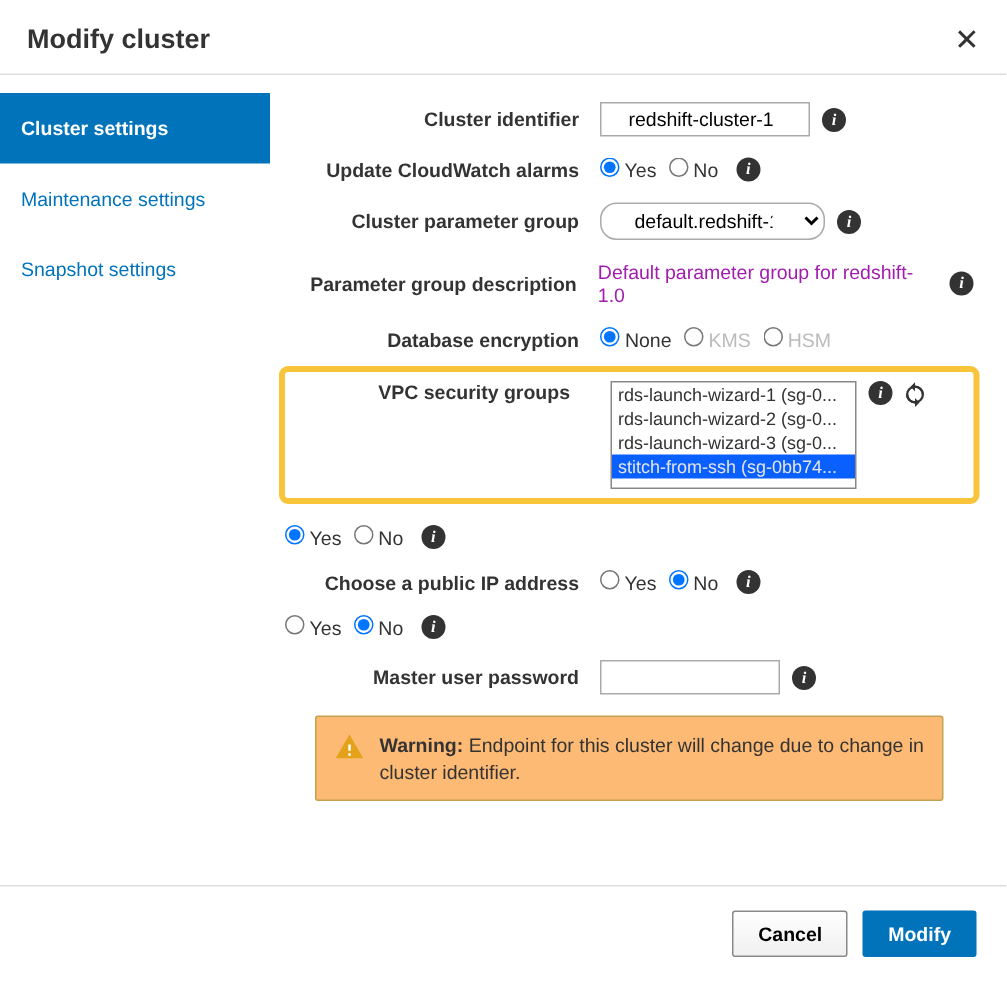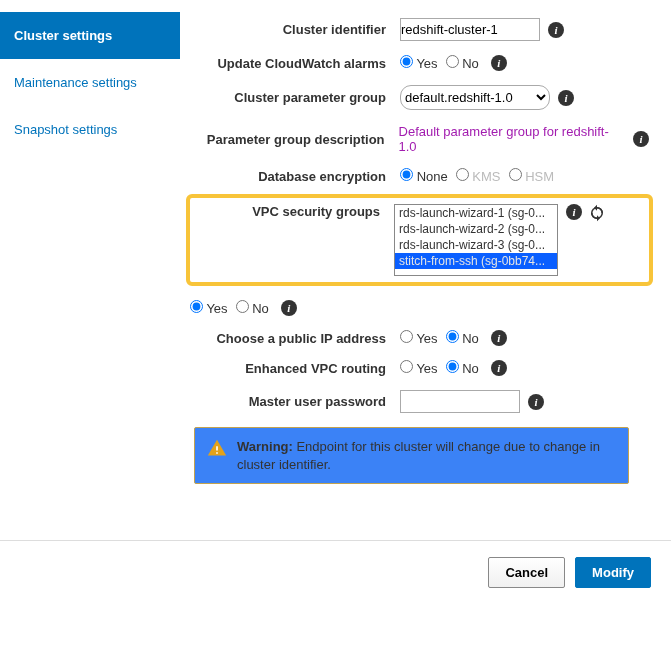--- a/index.html
+++ b/index.html
@@ -71,21 +71,21 @@
     font-size: 13px;
     padding-right: 14px;
   }
   .form-row .control {
     display: flex;
     align-items: center;
     gap: 4px;
   }
   input[type=text], input[type=password], select {
     font-size: 13px;
-    padding: 3px 0;
+    padding: 3px 18px;
     border: 1px solid #aaa;
     background: #fff;
   }
   input[type=text] { width: 140px; }
   input[type=password] { width: 120px; }
   select.param-group { width: 150px; border-radius: 11px; }
   .radio-group { display: flex; align-items: center; gap: 2px; }
   .radio-group label { font-size: 13px; margin-right: 4px; }
   .info-icon {
     width: 16px; height: 16px;
@@ -107,21 +107,21 @@
     display: inline-flex;
     cursor: pointer;
     margin-left: 2px;
   }
   .highlight-box {
     border: 4px solid #f8c439;
     border-radius: 6px;
     padding: 6px 8px;
     margin: -4px -4px 14px -4px;
   }
-  .highlight-box .form-row { margin-bottom: 0; align-items: flex-start; }
+  .highlight-box .form-row { margin-bottom: 0; align-items: flex-start; gap: 13px; }
   .listbox {
     width: 164px;
     height: 72px;
     border: 1px solid #888;
     overflow-y: scroll;
     font-size: 12px;
     background: #fff;
   }
   .listbox .opt {
     padding: 1px 4px;
@@ -129,23 +129,23 @@
     overflow: hidden;
     text-overflow: ellipsis;
     cursor: pointer;
   }
   .listbox .opt.selected {
     background: #0a5fff;
     color: #e5e5e5;
   }
   .desc-text { font-size: 13px; color: #a21caf; }
   .warning-box {
-    margin: 8px 20px 0 4px;
+    margin: 8px 20px 0 20px;
     border: 1px solid #c2a24f;
-    background: #3b82f6;
+    background: #fdba74;
     padding: 10px 12px;
     display: flex;
     gap: 10px;
     align-items: flex-start;
     border-radius: 2px;
   }
   .warn-icon {
     flex-shrink: 0;
   }
   .warning-box .wtext {
@@ -178,20 +178,24 @@
     border-color: #0073bb;
   }
   .disabled-radio { color: #bbb; }
   .disabled-radio input { accent-color: #bbb; }
 </style>
 </head>
 <body>
 
 <div class="dialog">
 
+  <div class="header">
+    <h1>Modify cluster</h1>
+    <button class="close-x">✕</button>
+  </div>
 
   <div class="body">
 
     <div class="sidebar">
       <div class="sidebar-tab active">
         <span>Cluster settings</span>
       </div>
       <div class="sidebar-tab">
         <span>Maintenance settings</span>
       </div>
@@ -278,21 +282,20 @@
       <div class="form-row">
         <div class="label">Choose a public IP address</div>
         <div class="control radio-group">
           <label><input type="radio" name="ip" style=""> <span>Yes</span></label>
           <label><input type="radio" name="ip" checked="" style=""> <span>No</span></label>
           <span class="info-icon">i</span>
         </div>
       </div>
 
       <div class="form-row">
-        <div class="label">Enhanced VPC routing</div>
         <div class="control radio-group">
           <label><input type="radio" name="evpc" style=""> <span>Yes</span></label>
           <label><input type="radio" name="evpc" checked="" style=""> <span>No</span></label>
           <span class="info-icon">i</span>
         </div>
       </div>
 
       <div class="form-row">
         <div class="label">Master user password</div>
         <div class="control">

